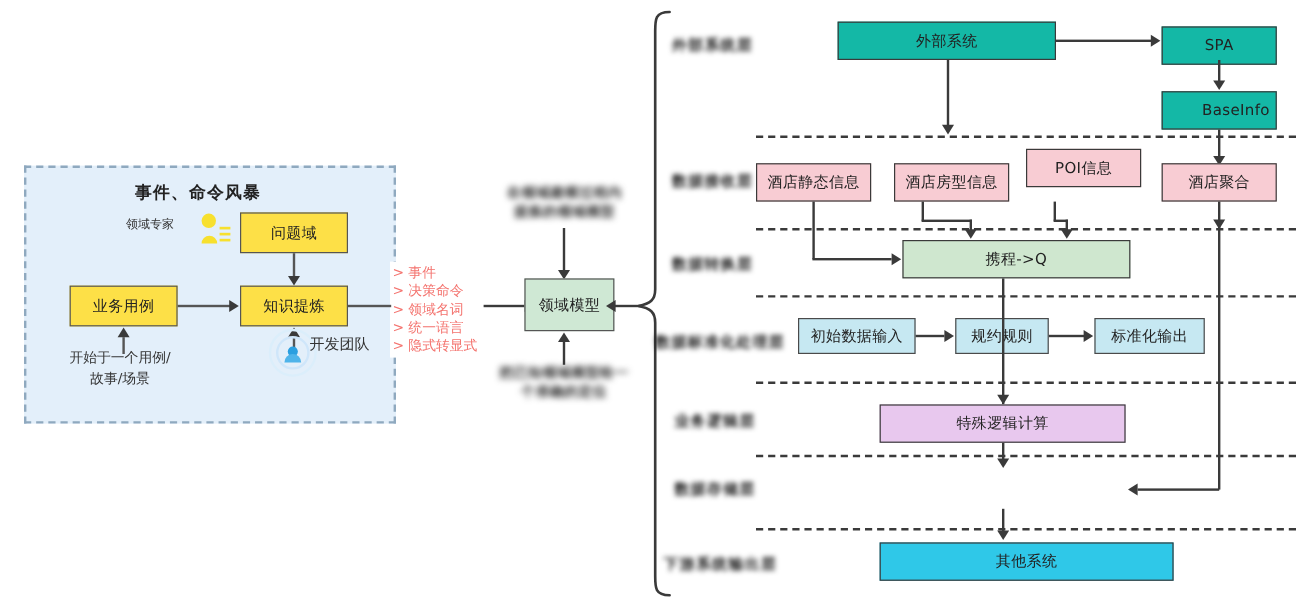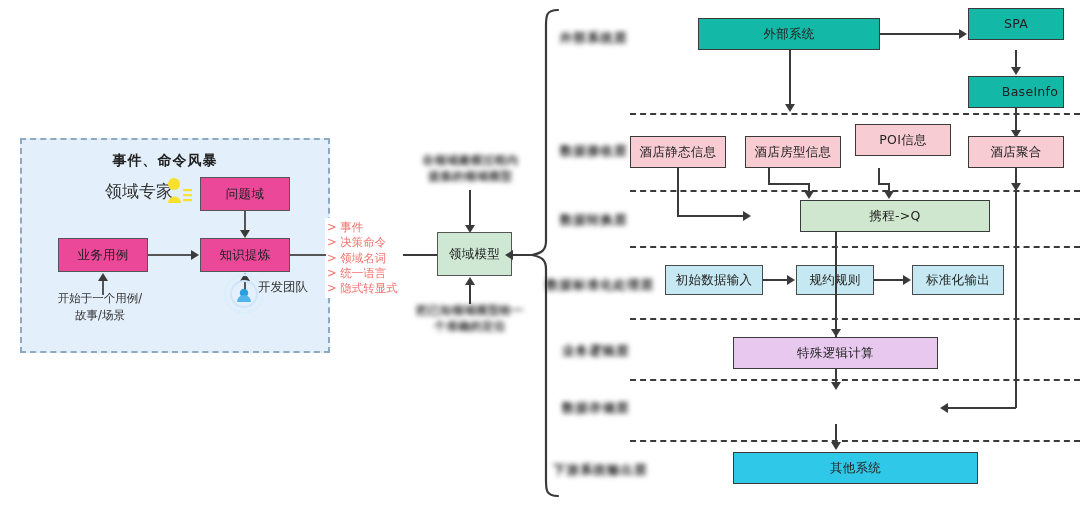--- a/index.html
+++ b/index.html
@@ -5,36 +5,36 @@
   html,body{margin:0;padding:0;background:#ffffff;}
   body{width:1080px;height:506px;position:relative;overflow:hidden;
        font-family:"DejaVu Sans","Liberation Sans",sans-serif;}
   #canvas{position:absolute;left:0;top:0;width:1080px;height:506px;}
   .abs{position:absolute;box-sizing:border-box;}
 
   
   .node{display:flex;align-items:center;justify-content:center;text-align:center;
         border:1.6px solid #3a3a3a;font-size:12.5px;color:#222;line-height:1.25;
         letter-spacing:.3px;}
-  .node.white{background:#ec4899;border-color:#555;}
+  .node.white{background:#fde047;border-color:#555;}
   .node.orange{background:#14b8a6;border-color:#3a3a3a;}
   .node.pink{background:#f8ccd3;border-color:#3a3a3a;}
-  .node.green{background:#cfe7cf;border-color:#3a3a3a;margin-left:48px;}
+  .node.green{background:#cfe7cf;border-color:#3a3a3a;}
   .node.blue{background:#c6e8f2;border-color:#4a4a4a;}
   .node.purple{background:#e8c8ee;border-color:#3a3a3a;}
   .node.grass{background:#93d694;border-color:#3a3a3a;}
   .node.cyan{background:#2fc8e8;border-color:#3a3a3a;}
   .node.mint{background:#cfe8d4;border-color:#555;}
 
   
   #storm-panel{left:20px;top:138px;width:310px;height:215px;
        background:#e3effa;border:2px dashed #8fa9bf;}
   #storm-title{left:0;top:152px;width:330px;text-align:center;
        font-size:14px;font-weight:bold;color:#222;letter-spacing:1px;}
-  #expert-label{left:105px;top:180px;font-size:17px;color:#333;}
+  #expert-label{left:105px;top:180px;font-size:10px;color:#333;}
   #team-label{left:258px;top:279px;font-size:12.5px;color:#333;}
   #start-note{left:30px;top:290px;width:140px;text-align:center;
        font-size:11.5px;color:#333;line-height:1.5;}
 
   
   #redlist{left:325px;top:218px;width:78px;background:#fff;
        font-size:11.5px;color:#f4736e;line-height:1.33;padding:2px 0 2px 2px;}
   #redlist div{white-space:nowrap;}
 
   
@@ -156,21 +156,21 @@
 
   <div class="abs lane-label" style="left:560px;top:30px;">外部系统层</div>
   <div class="abs lane-label" style="left:560px;top:143px;">数据接收层</div>
   <div class="abs lane-label" style="left:560px;top:212px;">数据转换层</div>
   <div class="abs lane-label" style="left:546px;top:277px;">数据标准化处理层</div>
   <div class="abs lane-label" style="left:562px;top:343px;">业务逻辑层</div>
   <div class="abs lane-label" style="left:562px;top:400px;">数据存储层</div>
   <div class="abs lane-label" style="left:553px;top:462px;">下游系统输出层</div>
 
   <div class="abs node orange" style="left:698px;top:18px;width:182px;height:32px;">外部系统</div>
-  <div class="abs node orange" style="left:968px;top:8px;width:96px;height:32px;">SPA</div>
+  <div class="abs node orange" style="left:968px;top:22px;width:96px;height:32px;">SPA</div>
   <div class="abs node orange" style="left:968px;top:76px;width:96px;height:32px;padding-left:28px;">BaseInfo</div>
 
   <div class="ln h" style="left:880px;top:33px;width:80px;"></div>
   <div class="arrow right" style="left:959px;top:29px;"></div>
 
   <div class="ln v" style="left:1015px;top:50px;height:18px;"></div>
   <div class="arrow down" style="left:1011px;top:67px;"></div>
 
   <div class="ln v" style="left:789px;top:50px;height:55px;"></div>
   <div class="arrow down" style="left:785px;top:104px;"></div>

